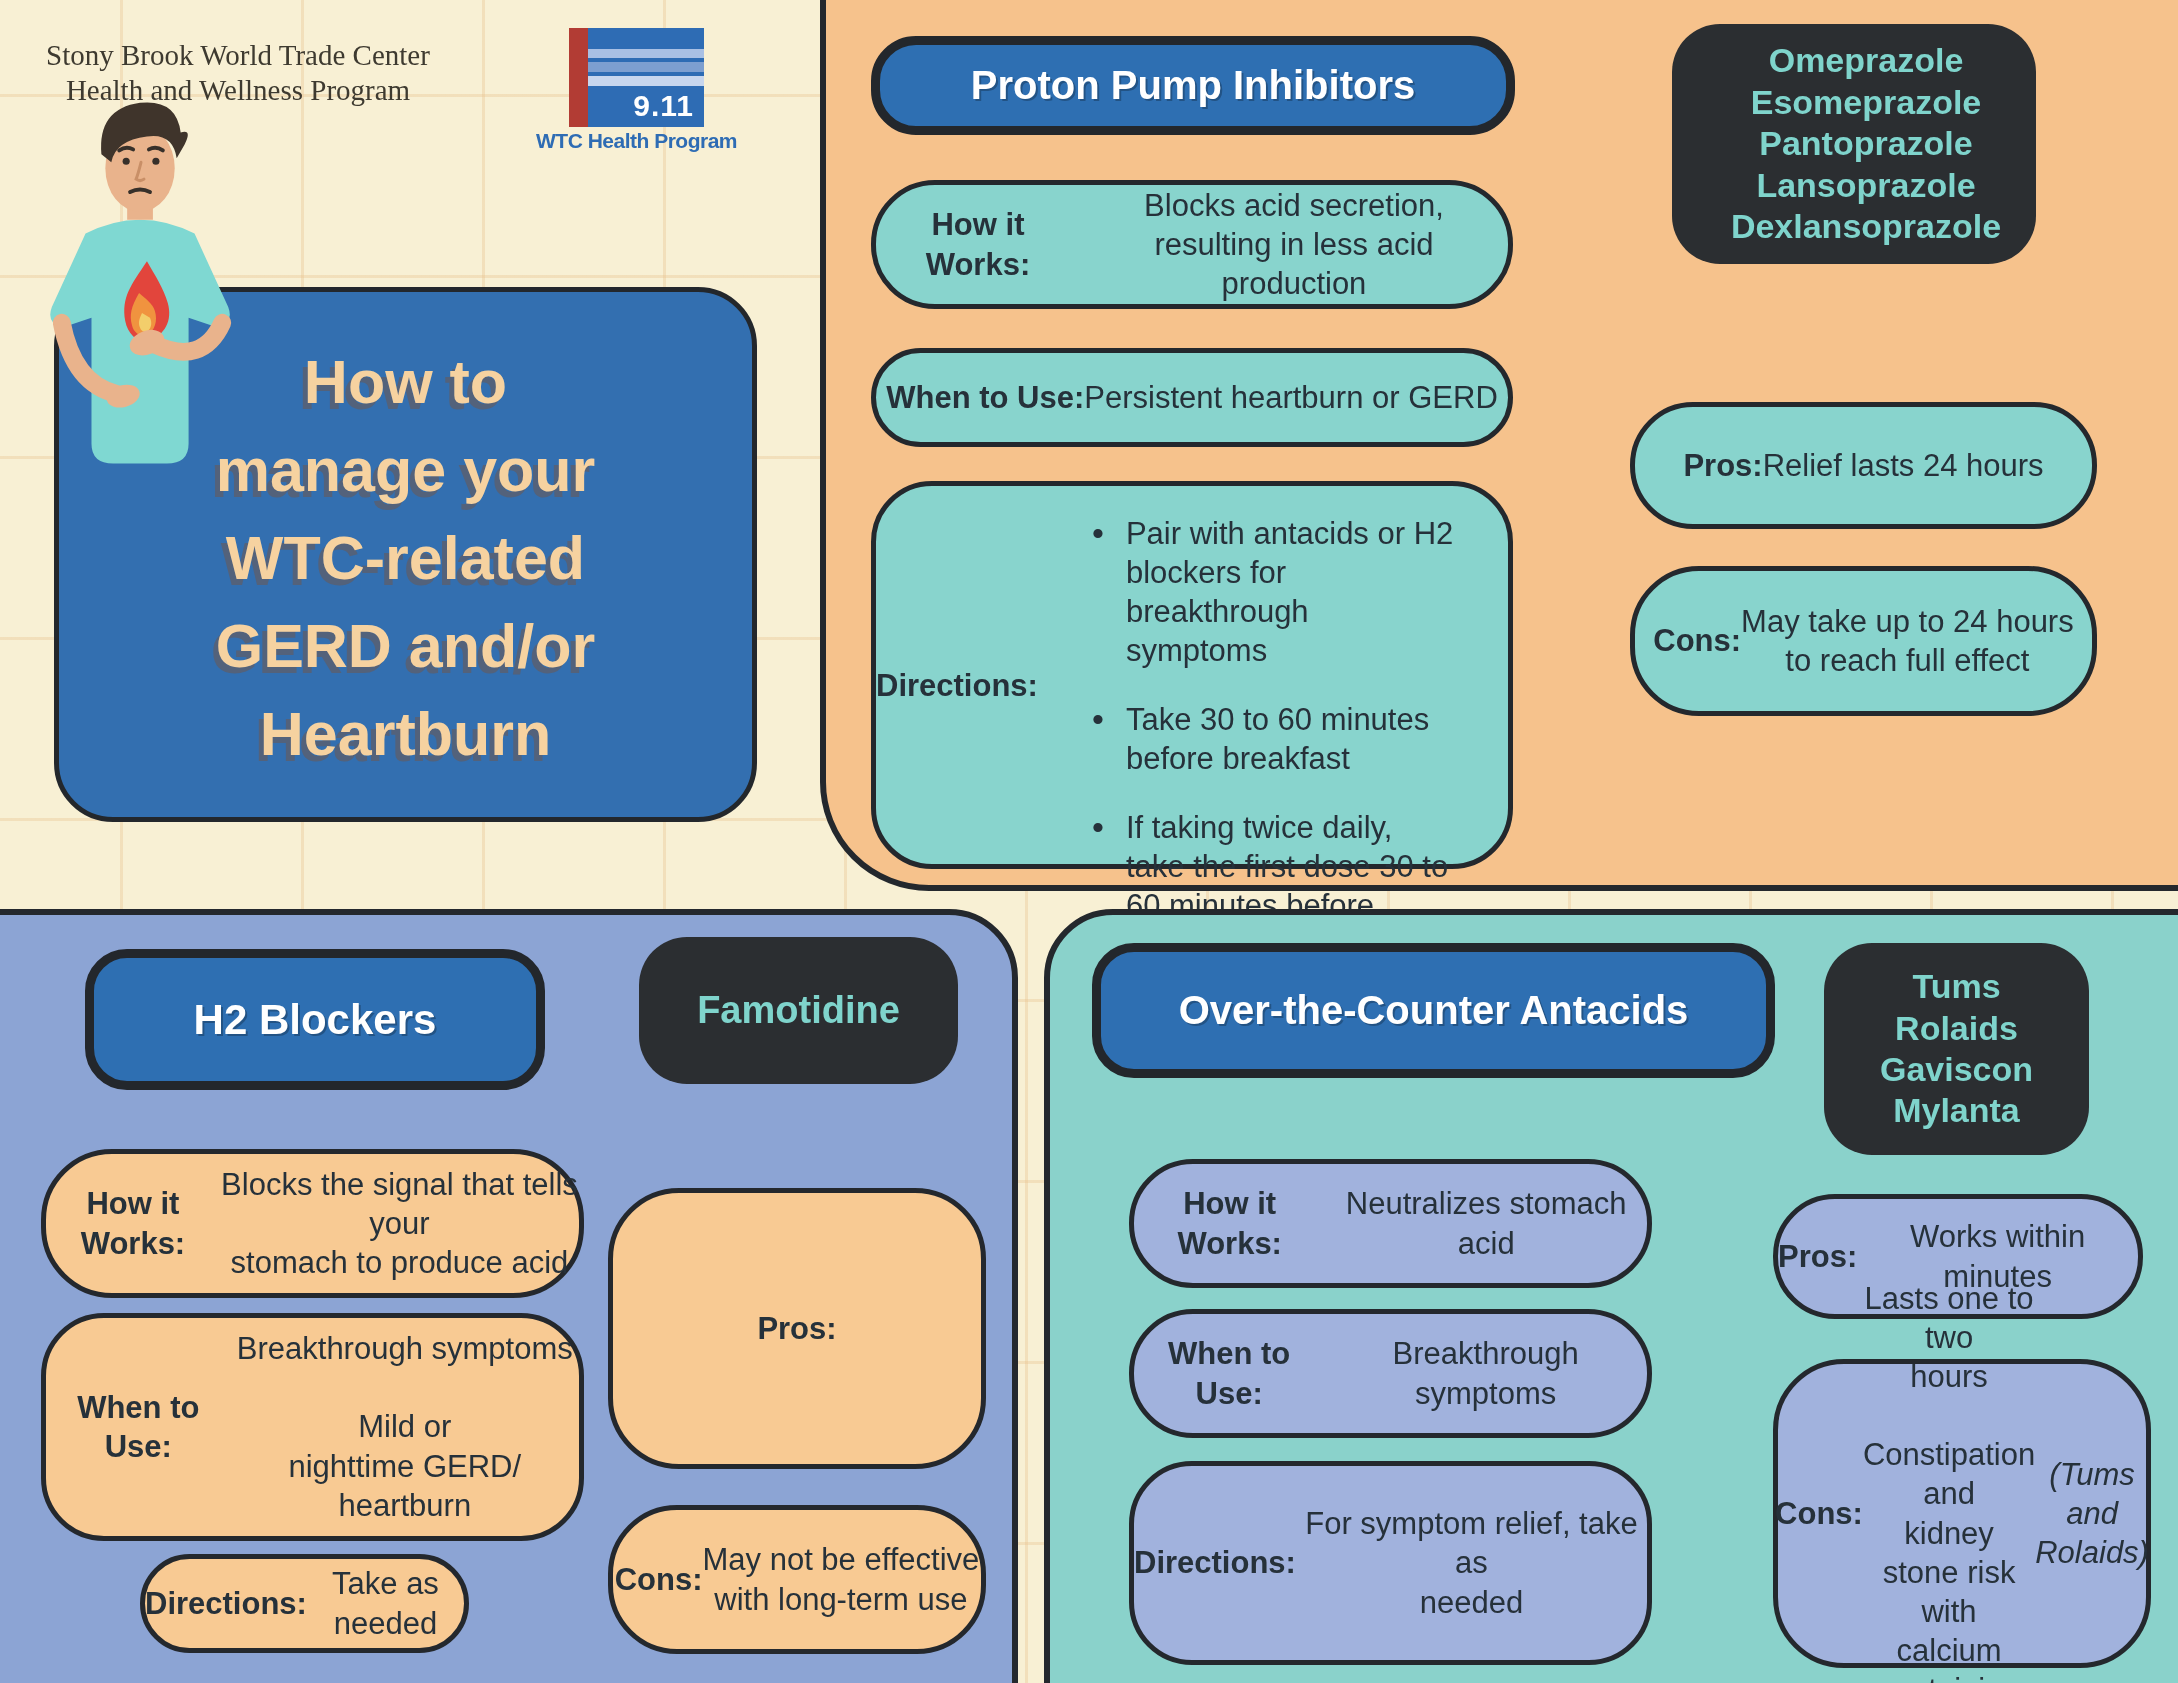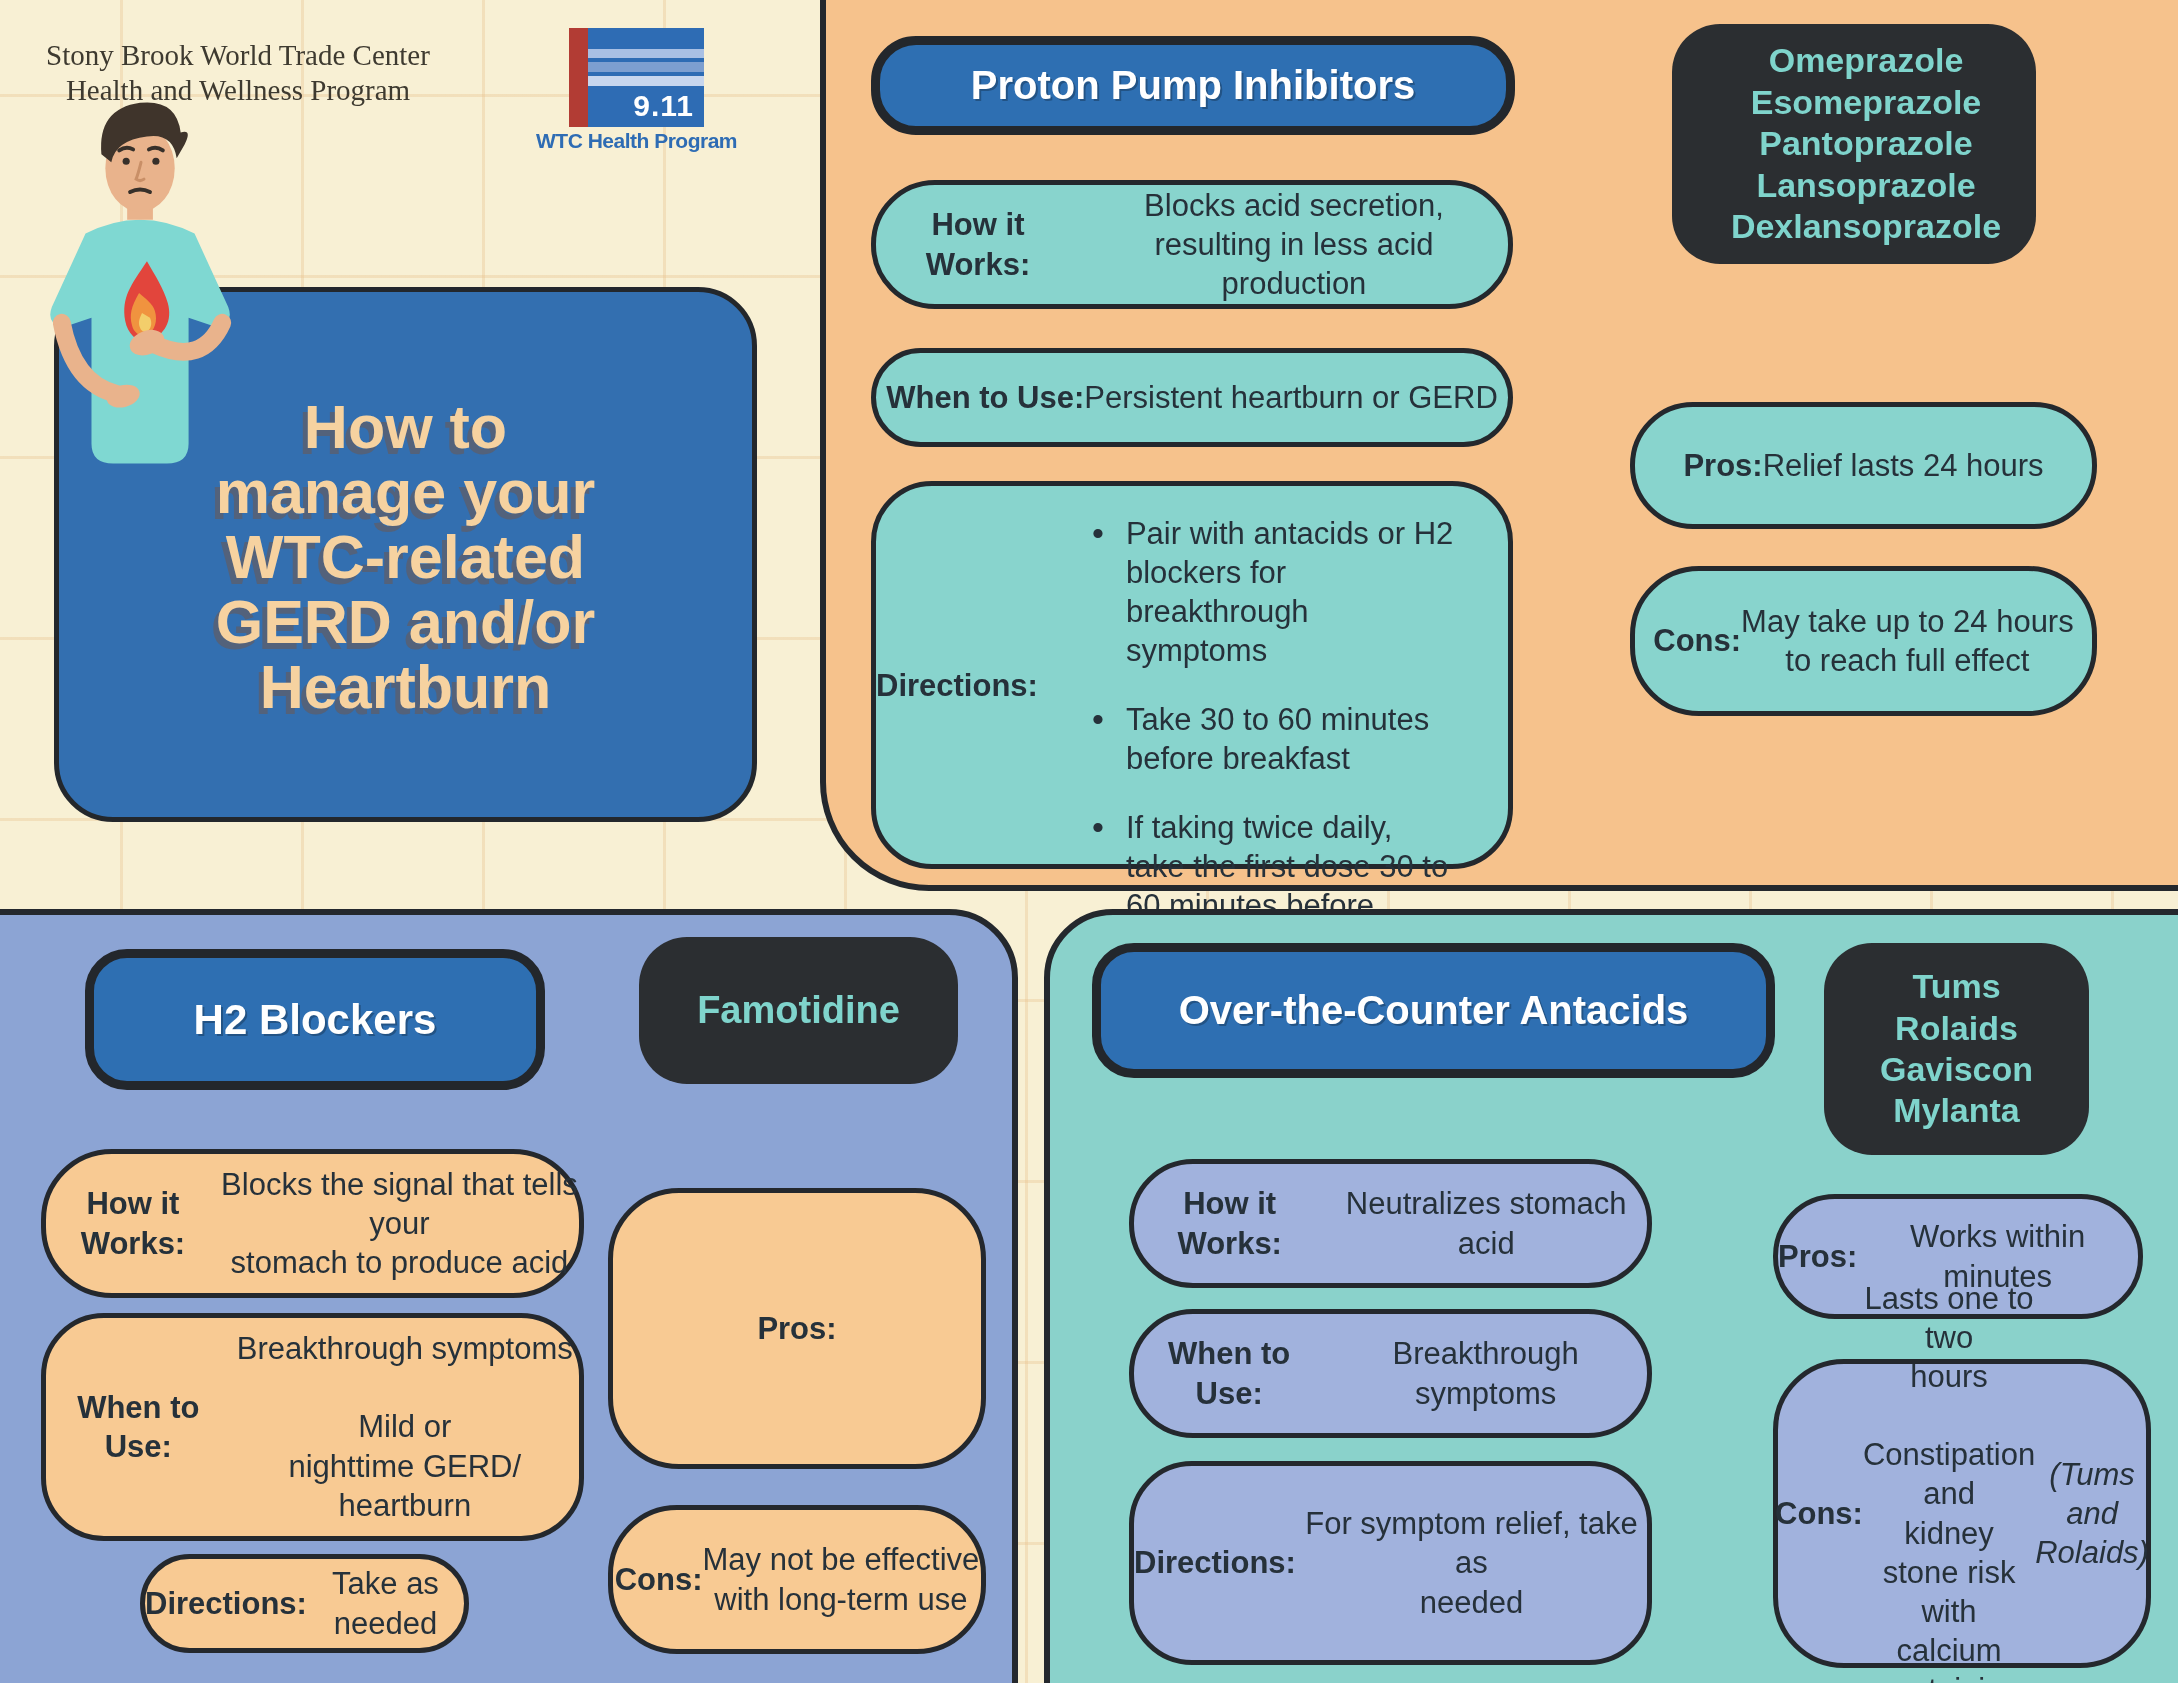--- a/index.html
+++ b/index.html
@@ -36,21 +36,21 @@
   .logo-label{
     left:508px;top:129px;width:257px;text-align:center;
     color:#2e6cb4;font-weight:bold;font-size:21px;letter-spacing:-0.5px;
   }
   .title-box{
     left:54px;top:287px;width:703px;height:535px;
     background:#336fb0;border:5px solid #23272c;border-radius:59px;
     box-sizing:border-box;display:flex;align-items:center;justify-content:center;
   }
   .title-text{
-    text-align:center;font-size:61px;font-weight:bold;line-height:65px;
+    text-align:center;font-size:61px;font-weight:bold;line-height:88px;
     color:#f6d2a0;text-shadow:-5px 6px 0 rgba(110,88,80,.55);
     padding-top:6px;
   }
   .person{left:28px;top:85px;width:232px;height:432px;z-index:5;}
   
   .panel{box-sizing:border-box;border:6px solid #24282d;}
   .panel-ppi{
     left:820px;top:-12px;width:1378px;height:903px;
     background:#f6c28c;border-radius:0 0 0 109px;
   }

